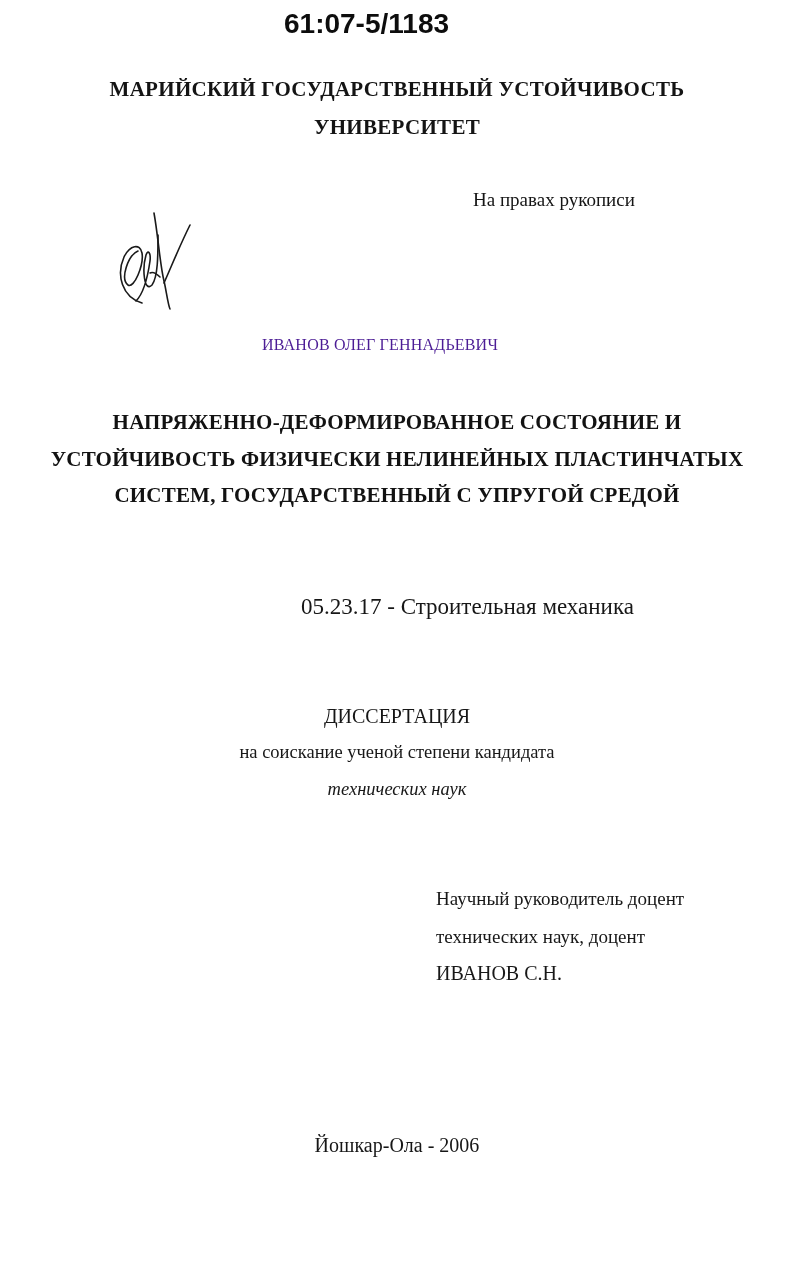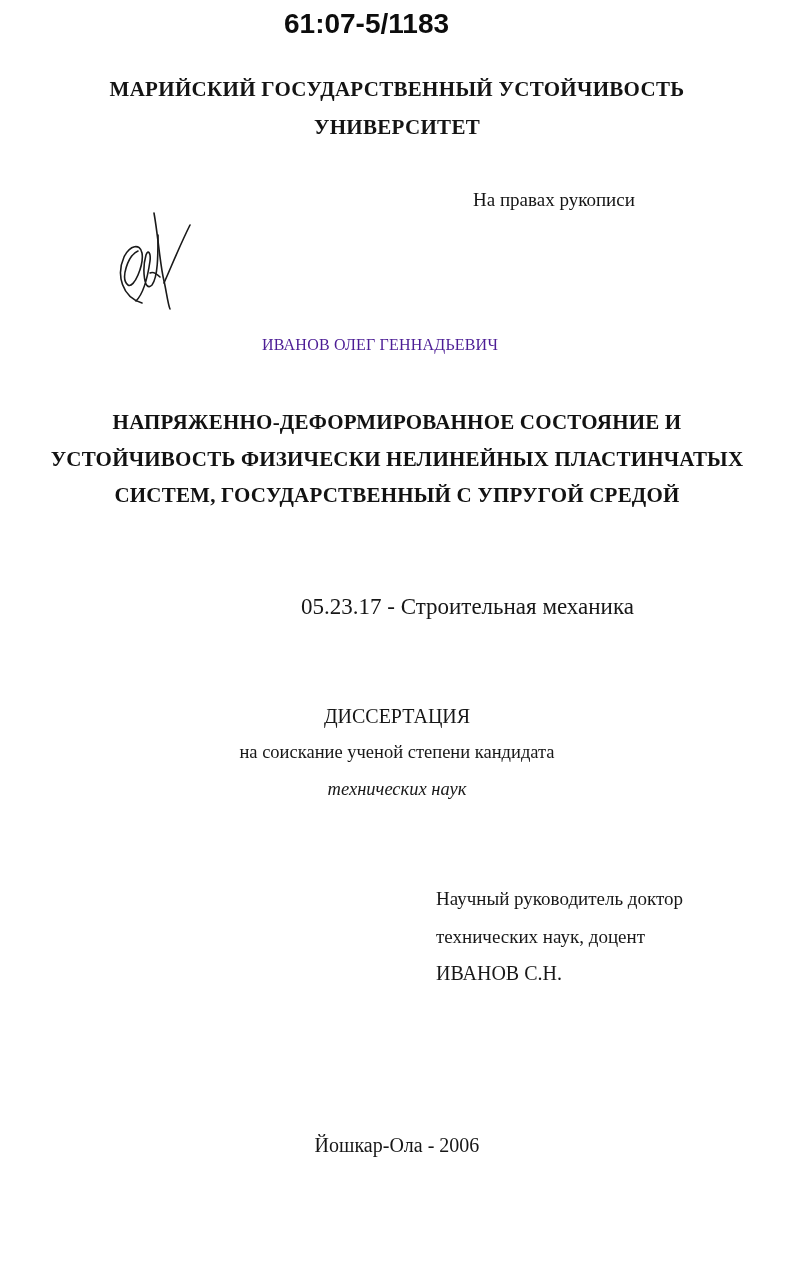--- a/index.html
+++ b/index.html
@@ -134,17 +134,17 @@
 <div class="abs center thesis-title title-line1">НАПРЯЖЕННО-ДЕФОРМИРОВАННОЕ СОСТОЯНИЕ И</div>
 <div class="abs center thesis-title title-line2">УСТОЙЧИВОСТЬ ФИЗИЧЕСКИ НЕЛИНЕЙНЫХ ПЛАСТИНЧАТЫХ</div>
 <div class="abs center thesis-title title-line3">СИСТЕМ, ГОСУДАРСТВЕННЫЙ С УПРУГОЙ СРЕДОЙ</div>
 
 <div class="abs specialty">05.23.17 - Строительная механика</div>
 
 <div class="abs center doc-type">ДИССЕРТАЦИЯ</div>
 <div class="abs center degree-line1">на соискание ученой степени кандидата</div>
 <div class="abs center degree-line2">технических наук</div>
 
-<div class="abs supervisor sup-line1">Научный руководитель доктор</div>
+<div class="abs supervisor sup-line1">Научный руководитель доцент</div>
 <div class="abs supervisor sup-line2">технических наук, доцент</div>
 <div class="abs supervisor sup-line3">ИВАНОВ С.Н.</div>
 
 <div class="abs center city-year">Йошкар-Ола - 2006</div>
 
 </body></html>

